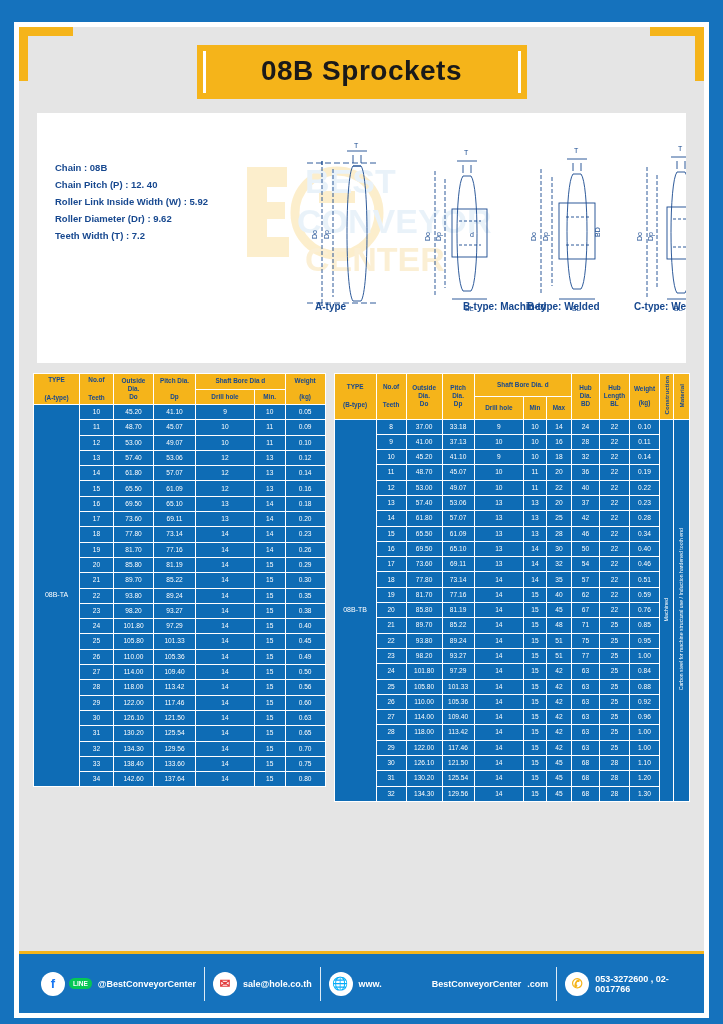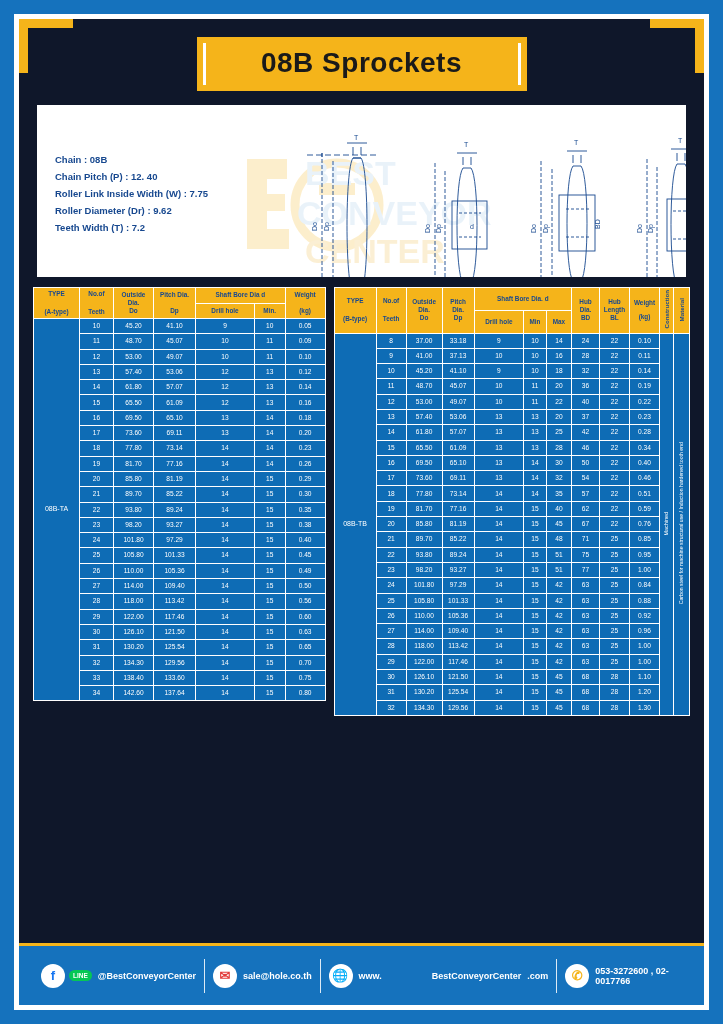--- a/index.html
+++ b/index.html
@@ -14,23 +14,24 @@
   
   .page {
     position: absolute;
     left: 0; top: 0;
     width: 723px; height: 1024px;
     background: #1572bd;
     padding: 14px;
   }
   .inner {
     width: 695px; height: 996px;
-    background: #0f172a;
+    background: #e5e5e5;
     border: 5px solid #ffffff;
     position: relative;
+    margin-top: 8px;
   }
   
   .corner {
     position: absolute;
     background: #f5b41a;
   }
   .c-tl-v { left: 0; top: 0; width: 9px; height: 54px; }
   .c-tl-h { left: 0; top: 0; width: 54px; height: 9px; }
   .c-tr-v { right: 0; top: 0; width: 9px; height: 54px; }
   .c-tr-h { right: 0; top: 0; width: 54px; height: 9px; }
@@ -61,21 +62,21 @@
     font-size: 28px;
     font-weight: bold;
     color: #1a1a1a;
     letter-spacing: 0.5px;
   }
 
   
   .spec-panel {
     margin: 14px 18px 0;
     background: #ffffff;
-    height: 172px;
+    height: 250px;
     position: relative;
     overflow: hidden;
   }
   .spec-text {
     position: absolute;
     left: 18px; top: 46px;
     font-size: 9.5px;
     font-weight: bold;
     color: #17488f;
     line-height: 17px;
@@ -87,21 +88,21 @@
     opacity: 0.22;
     pointer-events: none;
   }
   .drawings {
     position: absolute;
     left: 230px; top: 8px;
     width: 455px; height: 195px;
   }
   .dcap {
     position: absolute;
-    font-size: 13px;
+    font-size: 10px;
     font-weight: bold;
     color: #17488f;
     text-align: center;
     white-space: nowrap;
   }
 
   
   .tables {
     display: flex;
     gap: 8px;
@@ -221,21 +222,21 @@
     <div class="corner c-br-h"></div>
 
     <div class="title-wrap">
       <div class="title">08B Sprockets</div>
     </div>
 
     <div class="spec-panel">
       <div class="spec-text">
         <div>Chain  : 08B</div>
         <div>Chain Pitch (P)  :  12. 40</div>
-        <div>Roller Link Inside Width (W) : 7.75</div>
+        <div>Roller Link Inside Width (W) : 5.92</div>
         <div>Roller Diameter (Dr) : 9.62</div>
         <div>Teeth Width (T) : 7.2</div>
       </div>
 
       <svg class="watermark" viewBox="0 0 330 140">
         <path d="M60 20 L100 20 L100 40 L80 40 L80 55 L98 55 L98 72 L80 72 L80 90 L102 90 L102 110 L60 110 Z" fill="#f5b41a"></path>
         <circle cx="150" cy="66" r="42" fill="none" stroke="#f5b41a" stroke-width="9"></circle>
         <path d="M132 44 L168 44 L168 56 L132 56 Z" fill="#f5b41a"></path>
         <text x="118" y="46" font-family="Liberation Sans, sans-serif" font-size="34" font-weight="bold" fill="#9fc7e8">BEST</text>
         <text x="110" y="86" font-family="Liberation Sans, sans-serif" font-size="34" font-weight="bold" fill="#9fc7e8">CONVEYOR</text>

